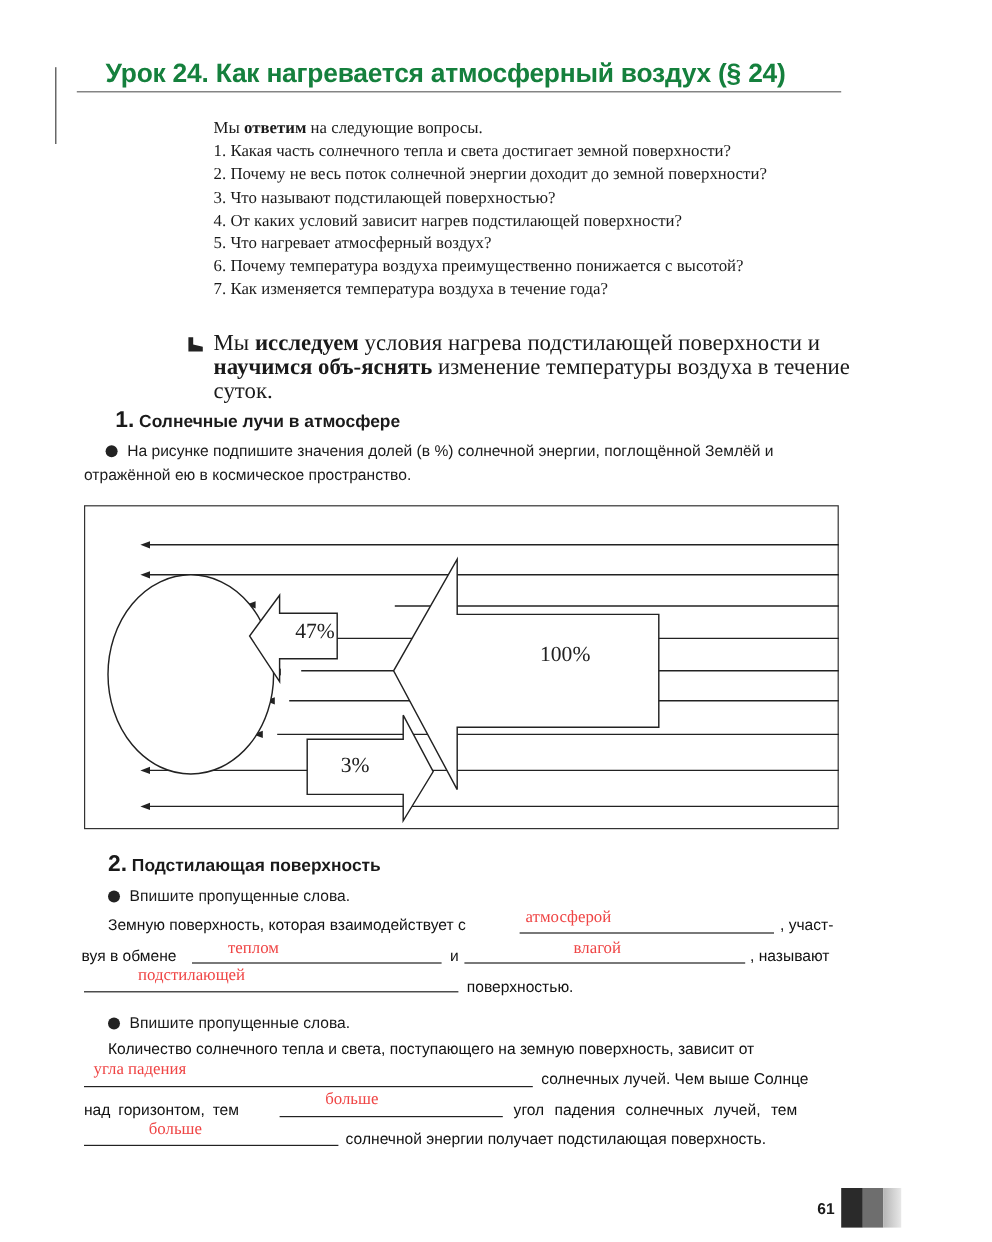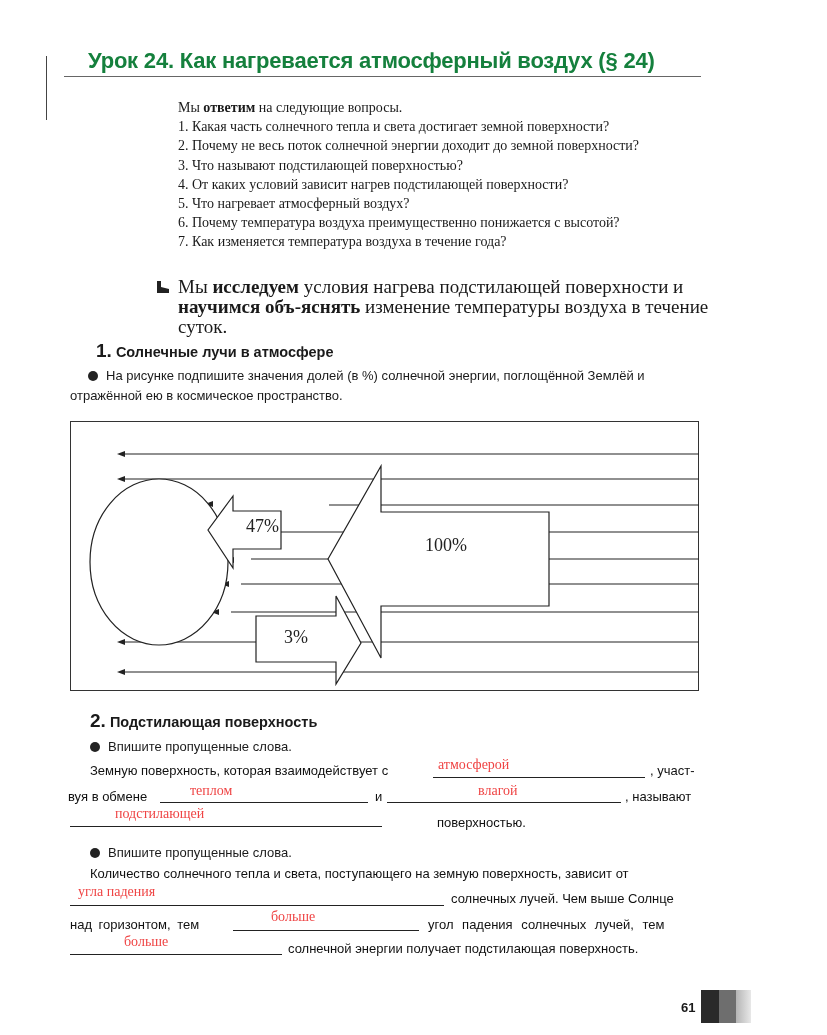--- a/index.html
+++ b/index.html
@@ -91,21 +91,21 @@
     </g>
 
     <ellipse cx="88" cy="140" rx="69" ry="83" fill="#fff" stroke="#222" stroke-width="1.2"></ellipse>
 
     <polygon points="310,44 310,90 478,90 478,184 310,184 310,236 257,137" fill="#fff" stroke="#222" stroke-width="1.2"></polygon>
 
     <polygon points="162,74 162,89 210,89 210,127 162,127 162,146 137,108" fill="#fff" stroke="#222" stroke-width="1.2"></polygon>
 
     <polygon points="185,194 185,240 265,240 265,262 290,221 265,174 265,194" fill="#fff" stroke="#222" stroke-width="1.2"></polygon>
   </svg>
-  <span class="fig-label" style="left:354px; top:113px;">100%</span>
+  <span class="fig-label" style="left:379px; top:113px;">100%</span>
   <span class="fig-label" style="left:175px; top:94px;">47%</span>
   <span class="fig-label" style="left:213px; top:205px;">3%</span>
 </div>
 
 <div class="sec-title sans" style="left:90px; top:710px;"><span class="num">2.</span> <span>Подстилающая поверхность</span></div>
 <div class="task sans" style="left:90px; top:737px;"><span class="dot"></span><span>Впишите пропущенные слова.</span></div>
 
 <span class="fill-para sans" style="left:90px; top:763px;">Земную поверхность, которая взаимодействует с</span>
 <div class="blank" style="left:433px; top:761px; width:212px;"></div>
 <span class="hand" style="left:438px; top:757px;">атмосферой</span>
@@ -114,21 +114,21 @@
 <span class="fill-para sans" style="left:68px; top:789px;">вуя в обмене</span>
 <div class="blank" style="left:160px; top:786px; width:208px;"></div>
 <span class="hand" style="left:190px; top:783px;">теплом</span>
 <span class="fill-para sans" style="left:375px; top:789px;">и</span>
 <div class="blank" style="left:387px; top:786px; width:234px;"></div>
 <span class="hand" style="left:478px; top:783px;">влагой</span>
 <span class="fill-para sans" style="left:625px; top:789px;">, называют</span>
 
 <div class="blank" style="left:70px; top:810px; width:312px;"></div>
 <span class="hand" style="left:115px; top:806px;">подстилающей</span>
-<span class="fill-para sans" style="left:389px; top:815px;margin-left:48px;">поверхностью.</span>
+<span class="fill-para sans" style="left:389px; top:815px;">поверхностью.</span>
 
 <div class="task sans" style="left:90px; top:843px;"><span class="dot"></span><span>Впишите пропущенные слова.</span></div>
 
 <span class="fill-para sans" style="left:90px; top:866px;">Количество солнечного тепла и света, поступающего на земную поверхность, зависит от</span>
 <div class="blank" style="left:70px; top:889px; width:374px;"></div>
 <span class="hand" style="left:78px; top:884px;">угла падения</span>
 <span class="fill-para sans" style="left:451px; top:891px;">солнечных лучей. Чем выше Солнце</span>
 
 <span class="fill-para sans" style="left:70px; top:917px; word-spacing:3px;">над  горизонтом,  тем</span>
 <div class="blank" style="left:233px; top:914px; width:186px;"></div>

